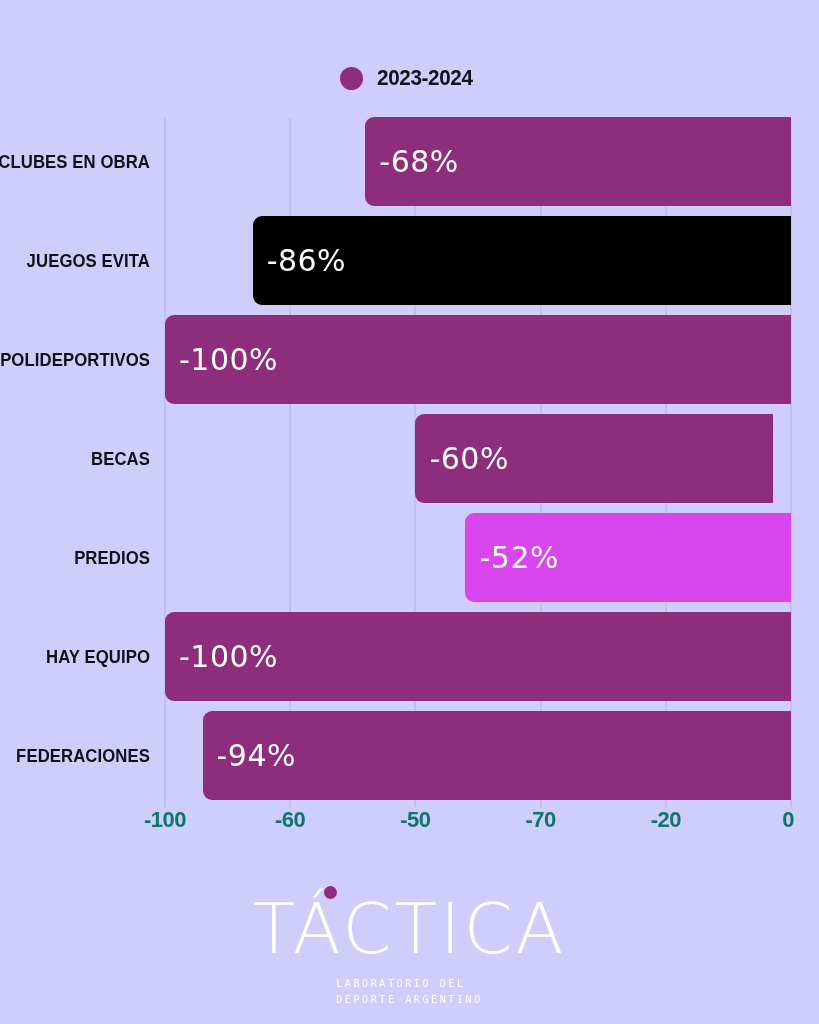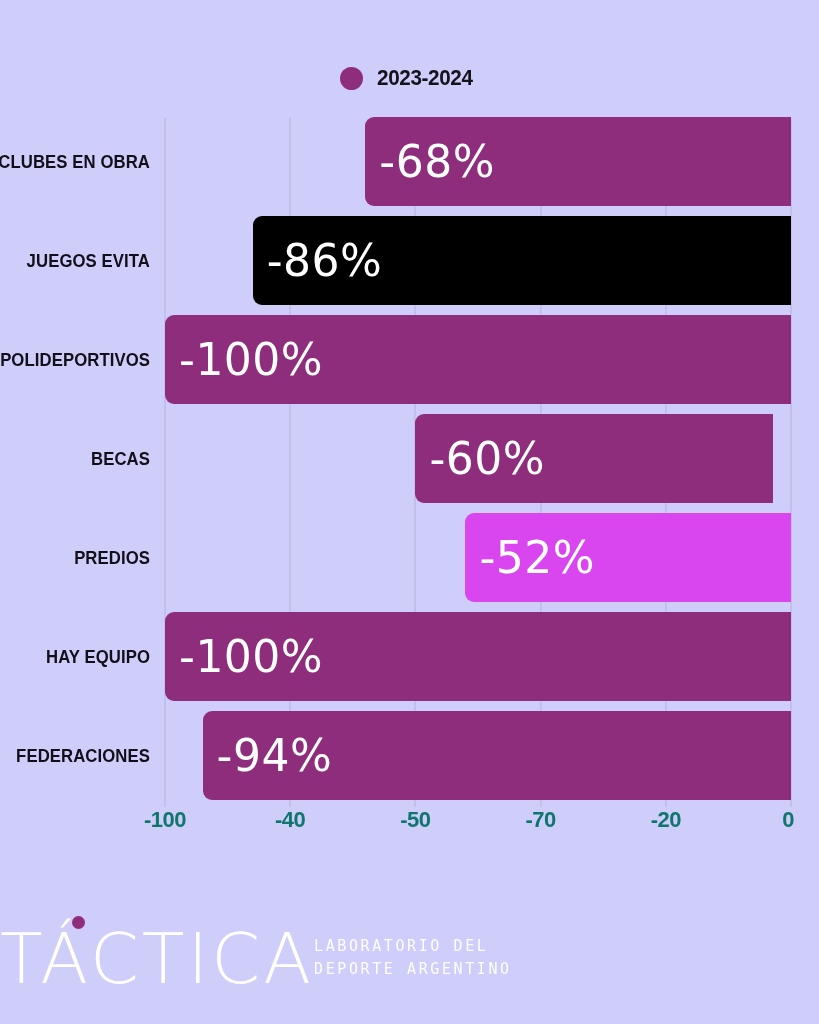--- a/index.html
+++ b/index.html
@@ -102,21 +102,21 @@
     position: absolute;
     top: 5px;
     height: 89px;
     background: #8f2d7d;
     border-radius: 9px 0 0 9px;
     display: flex;
     align-items: center;
   }
   .bar-value {
     font-family: "DejaVu Sans", sans-serif;
-    font-size: 44px;
+    font-size: 30px;
     font-weight: 400;
     color: #ffffff;
     letter-spacing: 0.5px;
     padding-left: 14px;
     white-space: nowrap;
   }
 
   
   #xaxis {
     position: absolute;
@@ -138,21 +138,21 @@
   }
 
   
   #footer {
     position: absolute;
     left: 0;
     top: 880px;
     width: 819px;
     height: 144px;
     display: flex;
-    flex-direction: row;
+    flex-direction: column;
     align-items: center;
   }
   #wordmark {
     position: relative;
     font-family: "DejaVu Sans", sans-serif;
     font-size: 70px;
     font-weight: 300;
     letter-spacing: 3px;
     color: #ffffff;
     line-height: 1;
@@ -162,21 +162,21 @@
     position: absolute;
     left: 72px;
     top: 6px;
     width: 13px;
     height: 13px;
     border-radius: 50%;
     background: #8f2d7d;
   }
   .tagline {
     font-family: "DejaVu Sans Mono", monospace;
-    font-size: 15px;
+    font-size: 10px;
     letter-spacing: 2.6px;
     color: #ffffff;
     line-height: 1.55;
     opacity: 0.97;
   }
   #tagline-wrap {
     margin-top: 12px;
     text-align: left;
   }
 </style>
@@ -238,21 +238,21 @@
         <div class="cat-label">FEDERACIONES</div>
         <div class="bar" style="left: 202.56px; width: 588.44px; background: rgb(143, 45, 125);">
           <span class="bar-value">-94%</span>
         </div>
       </div>
     </div>
 </div>
 
 <div id="xaxis">
     <div class="xtick" style="left: 165px;">-100</div>
-    <div class="xtick" style="left: 290.2px;">-40</div>
+    <div class="xtick" style="left: 290.2px;">-60</div>
     <div class="xtick" style="left: 415.4px;">-50</div>
     <div class="xtick" style="left: 540.6px;">-70</div>
     <div class="xtick" style="left: 665.8px;">-20</div>
     <div class="xtick" style="left: 788px;">0</div>
   </div>
 
 <div id="footer">
   <div id="wordmark">
     <span id="accent-dot"></span>
     <span>TÁCTICA</span>

